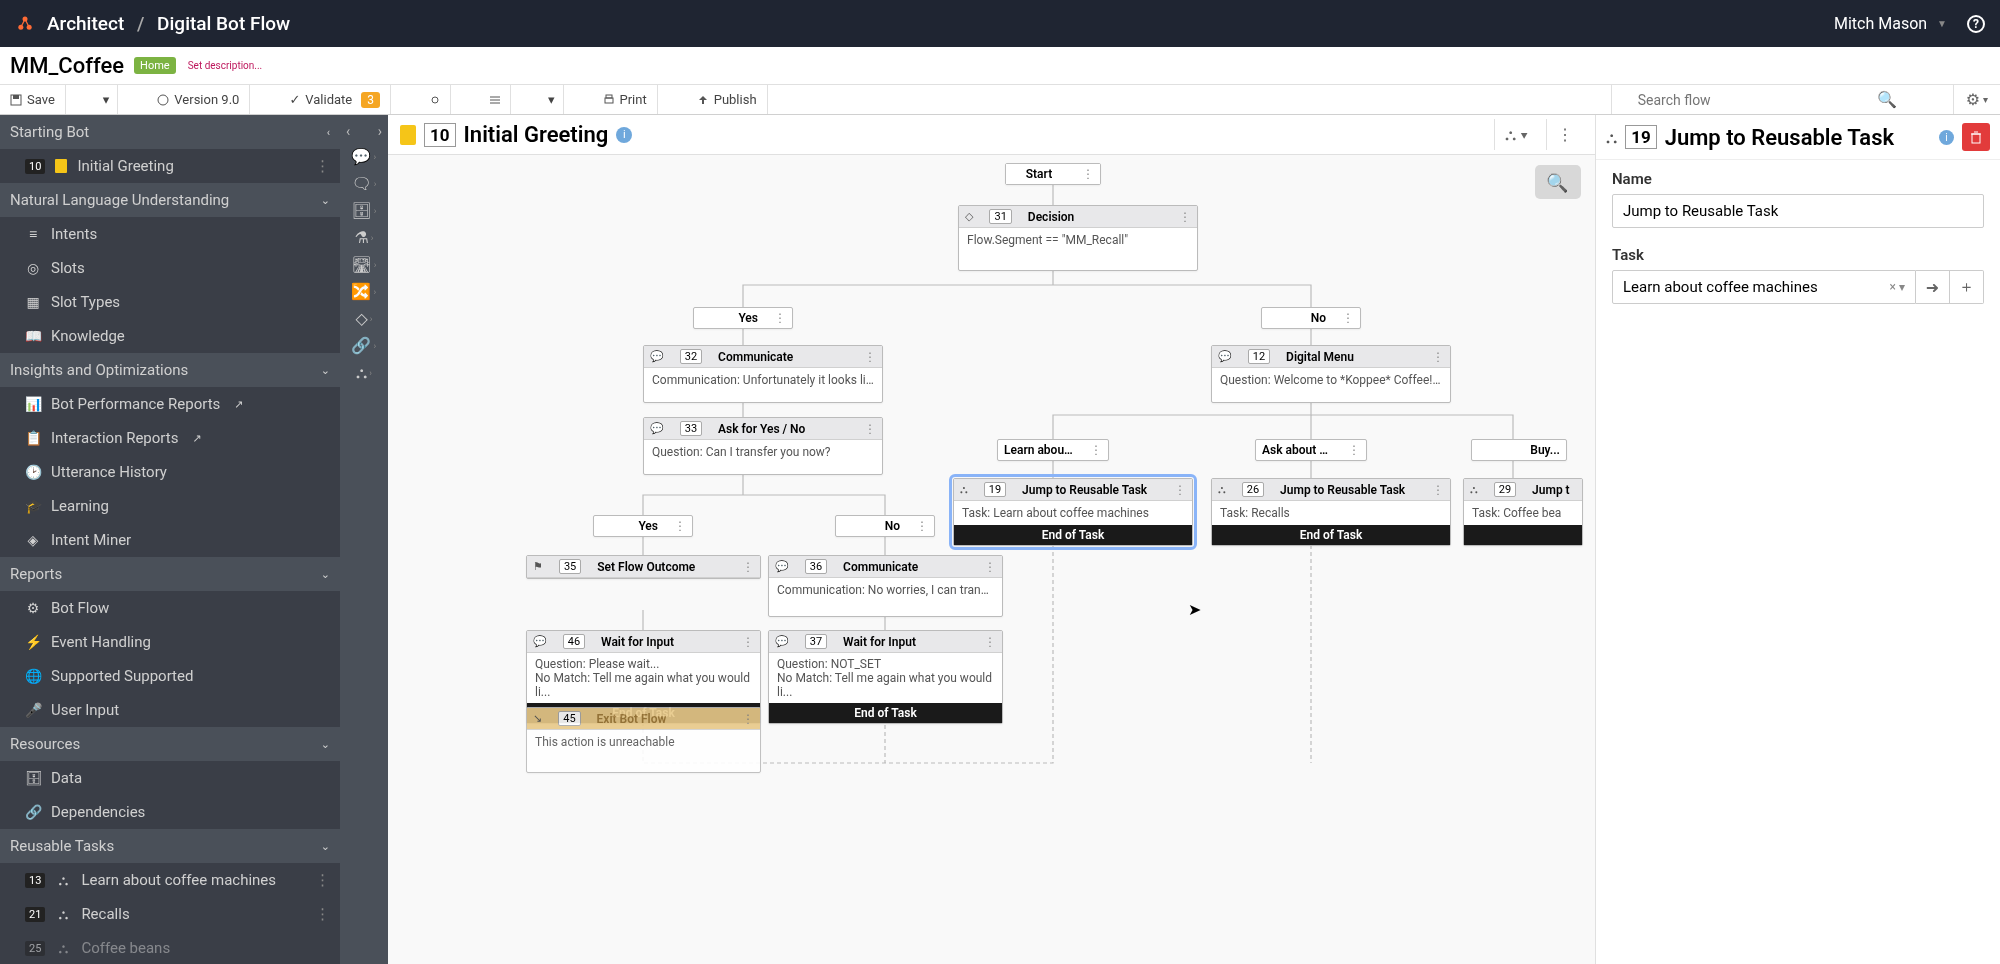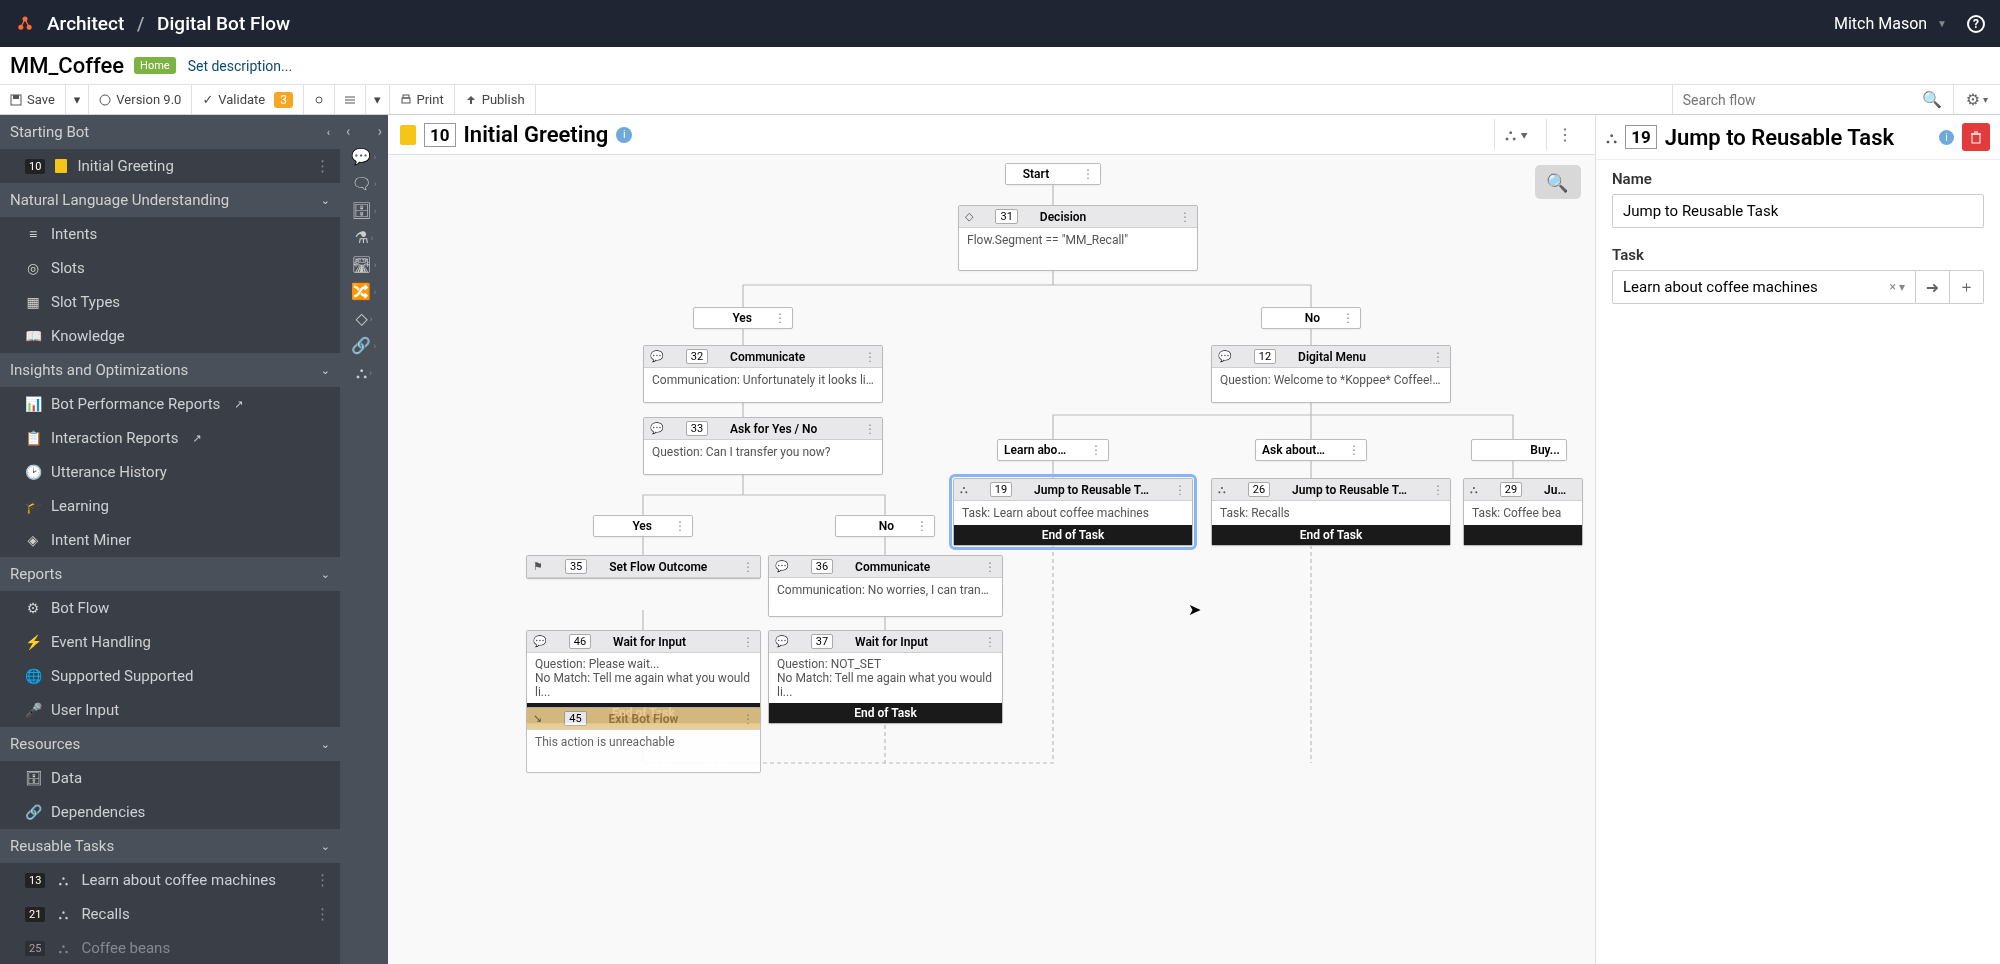--- a/index.html
+++ b/index.html
@@ -11,29 +11,29 @@
 .breadcrumb { flex: 1; font-size: 19px; font-weight: 500; }
 .breadcrumb .sep { margin: 0 8px; color: #aaa; }
 .user-name { font-size: 16px; margin-right: 10px; }
 .chevron-down { font-size: 10px; color: #888; margin-right: 20px; }
 .help-icon { width: 18px; height: 18px; border-radius: 50%; border: 2px solid #fff; display: flex; align-items: center; justify-content: center; font-size: 12px; font-weight: bold; }
 
 
 .title-row { background: #fff; height: 38px; display: flex; align-items: center; padding: 0 10px; border-bottom: 1px solid #e0e0e0; }
 .flow-name { font-size: 22px; font-weight: 500; margin-right: 10px; }
 .home-badge { background: #7cb342; color: #fff; font-size: 11px; padding: 2px 6px; border-radius: 3px; margin-right: 12px; }
-.desc-placeholder { color: #0c4a6e; font-size: 14px; }
-
-
-.toolbar { background: #fff; height: 30px; display: flex; align-items: center; border-bottom: 1px solid #d0d0d0; }
+.desc-placeholder { color: #be185d; font-size: 10px; }
+
+
+.toolbar { background: #fff; height: 30px; display: flex; align-items: center; border-bottom: 1px solid #d0d0d0; gap: 29px; }
 .tbtn { display: flex; align-items: center; padding: 0 10px; height: 100%; border-right: 1px solid #e0e0e0; font-size: 13px; color: #444; cursor: pointer; gap: 5px; }
 .tbtn.small { padding: 0 8px; }
 .validate-count { background: #f5a623; color: #fff; padding: 1px 6px; border-radius: 3px; font-size: 12px; margin-left: 4px; }
 .toolbar-spacer { flex: 1; }
-.search-flow { border-left: 1px solid #e0e0e0; display: flex; align-items: center; padding: 0 10px; height: 100%; }
+.search-flow { border-left: 1px solid #e0e0e0; display: flex; align-items: center; padding: 0 26px; height: 100%; }
 .search-flow input { border: none; outline: none; width: 240px; font-size: 14px; }
 .search-flow .mag { color: #888; }
 .gear-btn { padding: 0 12px; border-left: 1px solid #e0e0e0; height: 100%; display: flex; align-items: center; color: #666; }
 
 
 .main { display: flex; height: calc(100% - 115px); }
 
 
 .sidebar { width: 340px; background: #3a3e47; color: #d0d0d0; overflow-y: auto; font-size: 15px; position: relative; }
 .sb-section { background: #4a5059; padding: 8px 10px; display: flex; align-items: center; justify-content: space-between; cursor: pointer; font-size: 15px; }
@@ -59,21 +59,21 @@
 .canvas-header .num { background: #fff; border: 1px solid #999; padding: 1px 5px; font-size: 17px; font-weight: bold; }
 .canvas-header .title { font-size: 22px; font-weight: 600; }
 .canvas-header .info { width: 16px; height: 16px; border-radius: 50%; background: #6fa8dc; color: #fff; display: flex; align-items: center; justify-content: center; font-size: 11px; }
 .canvas-header .spacer { flex: 1; }
 .canvas-header .hbtn { padding: 6px 10px; border-left: 1px solid #e0e0e0; cursor: pointer; color: #666; }
 .canvas { flex: 1; position: relative; overflow: hidden; background: #f9f9f9; }
 
 
 .node { position: absolute; background: #fff; border: 1px solid #bbb; border-radius: 2px; font-size: 12px; box-shadow: 0 1px 2px rgba(0,0,0,0.05); }
 .node.selected { outline: 3px solid #8ab4f8; outline-offset: 1px; }
-.node-head { display: flex; align-items: center; padding: 3px 6px; background: #e8e8ea; border-bottom: 1px solid #d0d0d0; gap: 22px; }
+.node-head { display: flex; align-items: center; padding: 3px 6px; background: #e8e8ea; border-bottom: 1px solid #d0d0d0; gap: 16px; }
 .node-head .ico { font-size: 11px; color: #555; }
 .node-head .nnum { background: #fff; border: 1px solid #aaa; padding: 0 4px; font-size: 11px; border-radius: 2px; }
 .node-head .ntitle { font-weight: 600; font-size: 12px; flex: 1; white-space: nowrap; overflow: hidden; text-overflow: ellipsis; }
 .node-head .ndots { color: #888; cursor: pointer; margin-left: auto; }
 .node-body { padding: 5px 8px; font-size: 12px; color: #555; min-height: 22px; white-space: nowrap; overflow: hidden; text-overflow: ellipsis; }
 .node-footer { background: #1a1a1a; color: #fff; text-align: center; font-size: 12px; padding: 3px; font-weight: 600; }
 .node.branch .node-head { background: transparent; border: none; justify-content: center; }
 .node.branch { text-align: right; }
 .node.unreachable .node-head { background: #e8c988; }
 .node.unreachable { opacity: 0.9; }

